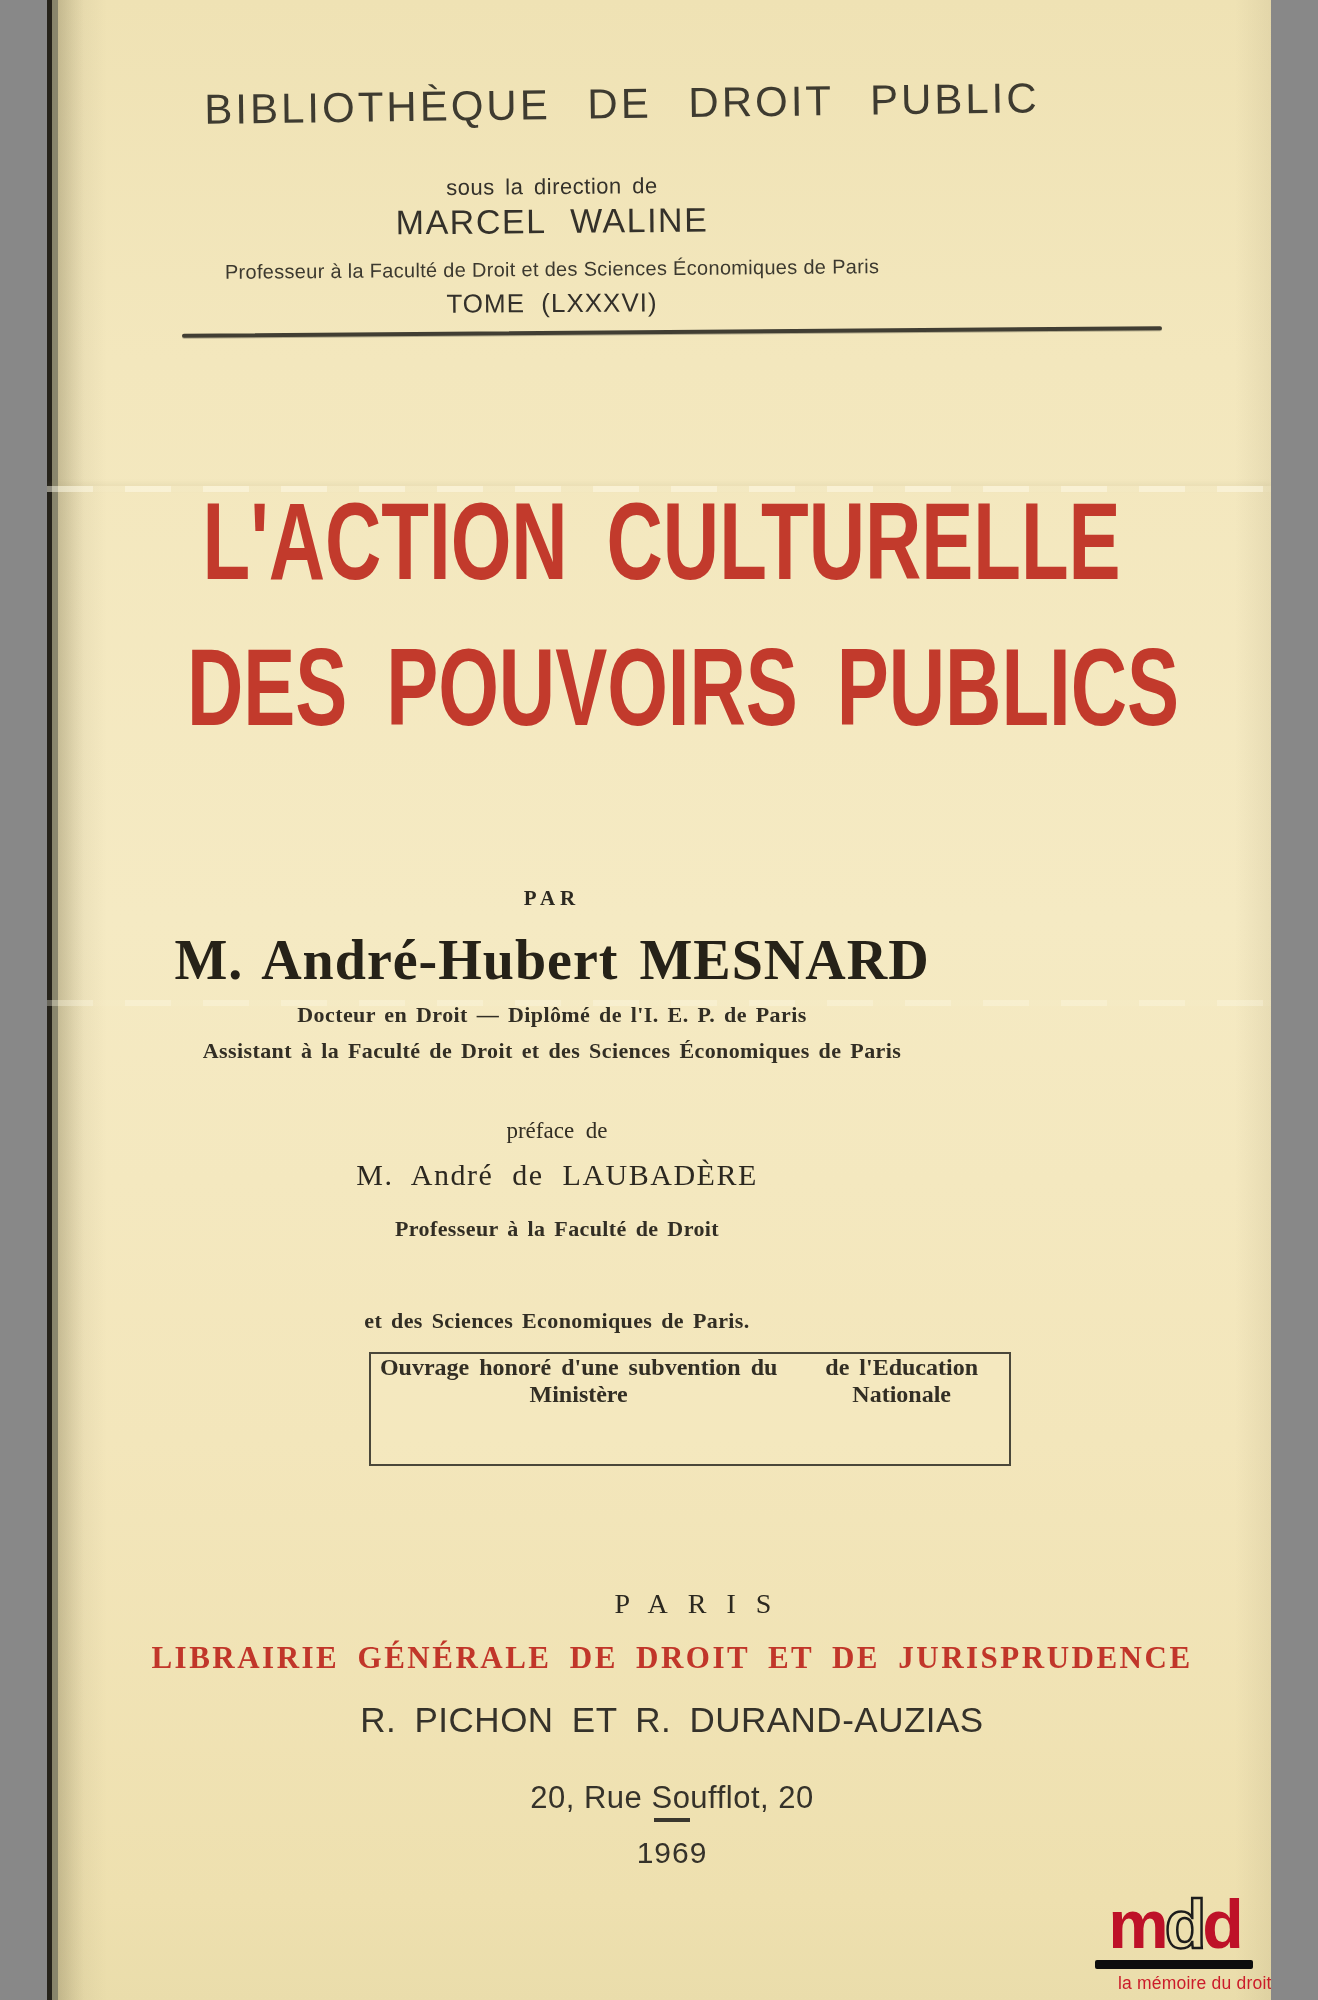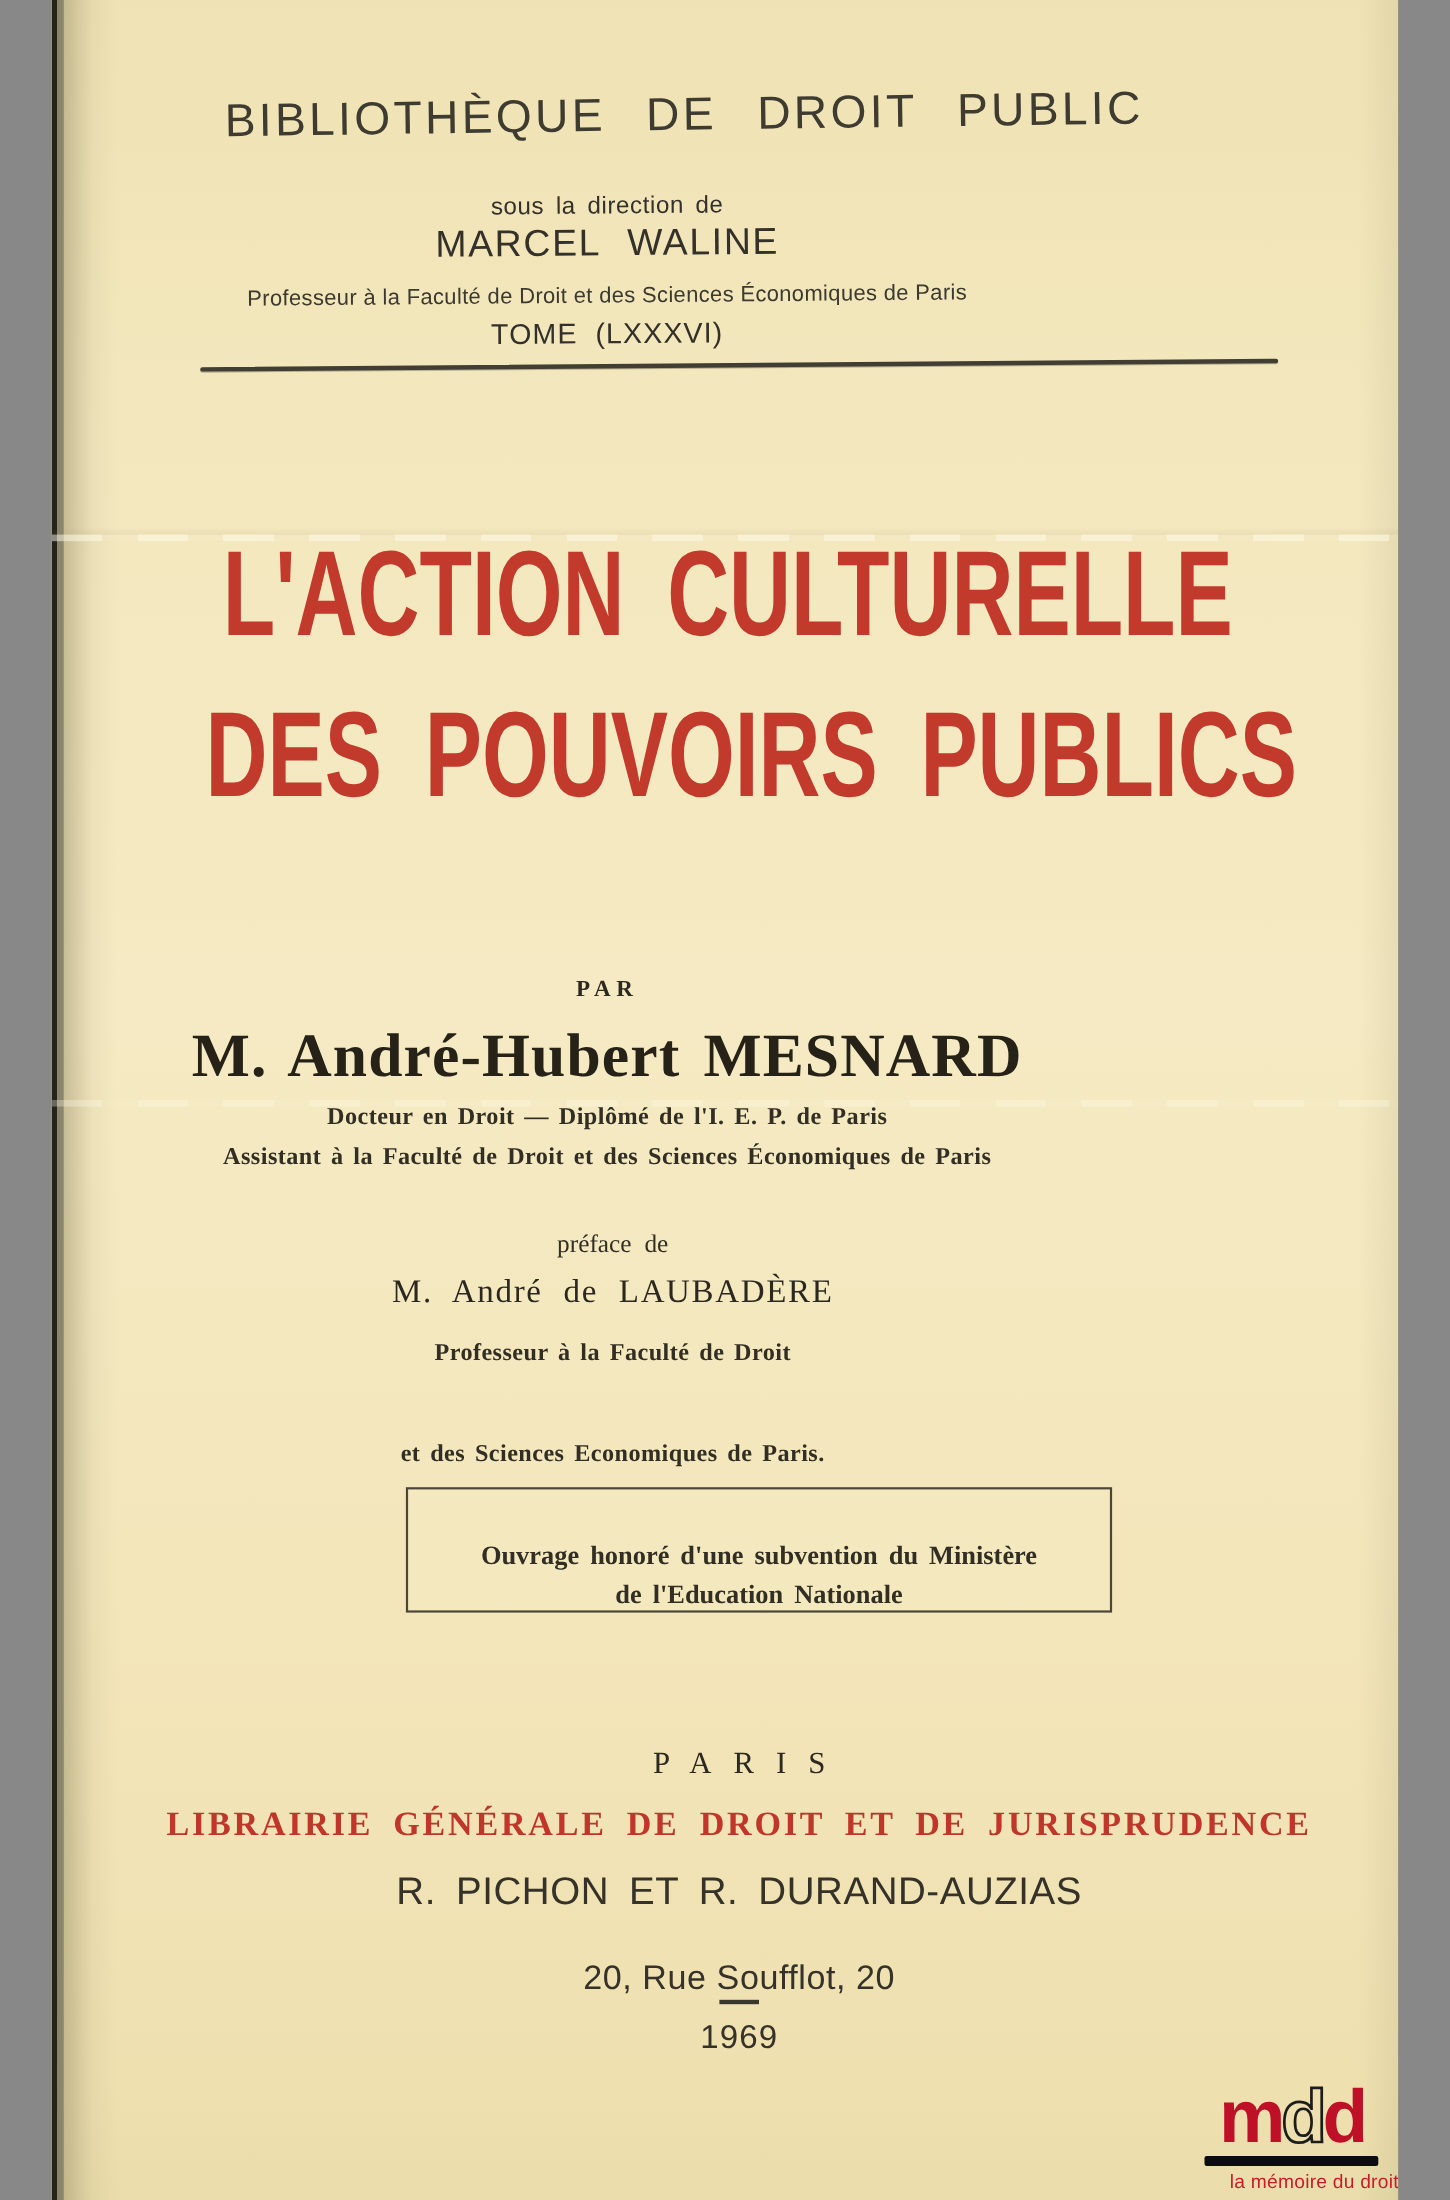--- a/index.html
+++ b/index.html
@@ -35,21 +35,21 @@
   .big-title{font-weight:bold;color:#c23a2c;white-space:nowrap;line-height:1;}
   .big-title .stretch{display:inline-block;transform:scale(.78,1.1);transform-origin:center;font-size:100px;word-spacing:22px;letter-spacing:0;}
   
   .ser{font-family:"Liberation Serif", serif;color:#2c2920;}
   .par{font-size:21px;font-weight:bold;letter-spacing:5px;}
   .author-name{font-size:56px;font-weight:bold;letter-spacing:1px;word-spacing:6px;color:#262218;}
   .cred{font-size:22px;font-weight:bold;letter-spacing:.4px;word-spacing:3px;color:#322e24;}
   .preface-label{font-size:23px;word-spacing:6px;color:#322e24;}
   .preface-name{font-size:30px;letter-spacing:1.5px;word-spacing:10px;color:#2c2820;}
   .box{position:absolute;border:2px solid #4a473a;box-sizing:border-box;
-       display:flex;flex-direction:column;justify-content:flex-end;gap:8px;background:rgba(255,250,230,.08);}
+       display:flex;flex-direction:row;justify-content:center;gap:8px;background:rgba(255,250,230,.08);}
   .box .ser{font-size:24px;font-weight:bold;word-spacing:4px;color:#322e24;}
   .paris{font-size:28px;letter-spacing:20px;text-indent:20px;color:#2c2920;}
   .librairie{font-size:31px;font-weight:bold;letter-spacing:2.5px;word-spacing:8px;color:#c1362a;}
   .pichon{font-size:35px;letter-spacing:.5px;word-spacing:8px;color:#35322a;}
   .soufflot{font-size:31px;letter-spacing:.5px;color:#35322a;}
   .year{font-size:30px;letter-spacing:1px;color:#35322a;}
   .dash{position:absolute;height:4px;background:#3a372e;}
   
   .logo{position:absolute;right:16px;bottom:6px;width:162px;text-align:center;}
   .logo-word{font-weight:bold;font-size:68px;line-height:.95;letter-spacing:-4px;color:#be1128;}
@@ -88,21 +88,21 @@
   <div class="block ser preface-label" style="left:0;width:1020px;top:1118px;">préface de</div>
   <div class="block ser preface-name" style="left:0;width:1020px;top:1158px;">M. André de LAUBADÈRE</div>
   <div class="block ser cred" style="left:0;width:1020px;top:1216px;">Professeur à la Faculté de Droit</div>
   <div class="block ser cred" style="left:0;width:1020px;top:1308px;">et des Sciences Economiques de Paris.</div>
 
   <div class="box" style="left:322px;top:1352px;width:642px;height:114px;">
     <div class="block ser" style="position:static;">Ouvrage honoré d'une subvention du Ministère</div>
     <div class="block ser" style="position:static;">de l'Education Nationale</div>
   </div>
 
-  <div class="block ser paris" style="left:0;width:1250px;top:1588px;">PARIS</div>
+  <div class="block ser paris" style="left:0;width:1250px;top:1588px;padding-left:21px;">PARIS</div>
   <div class="block ser librairie" style="left:0;width:1250px;top:1640px;">LIBRAIRIE GÉNÉRALE DE DROIT ET DE JURISPRUDENCE</div>
   <div class="block pichon" style="left:0;width:1250px;top:1700px;">R. PICHON ET R. DURAND-AUZIAS</div>
   <div class="block soufflot" style="left:0;width:1250px;top:1758px;margin-top:22px;">20, Rue Soufflot, 20</div>
   <div class="dash" style="left:607px;top:1818px;width:36px;"></div>
   <div class="block year" style="left:0;width:1250px;top:1836px;">1969</div>
 
   <div class="logo">
     <div class="logo-word"><span>m</span><span class="outline">d</span><span>d</span></div>
     <div class="logo-bar"></div>
     <div class="logo-tagline">la mémoire du droit</div>

